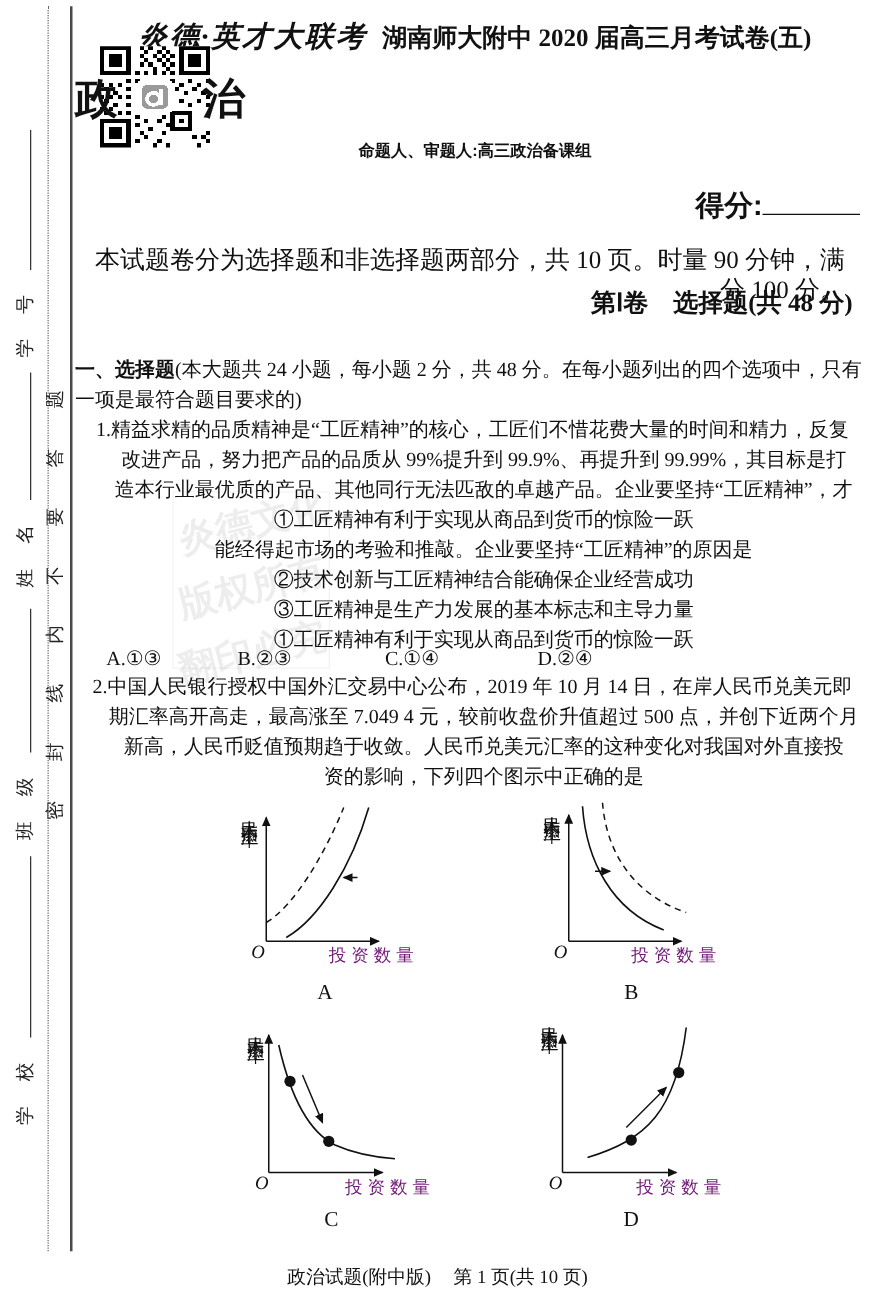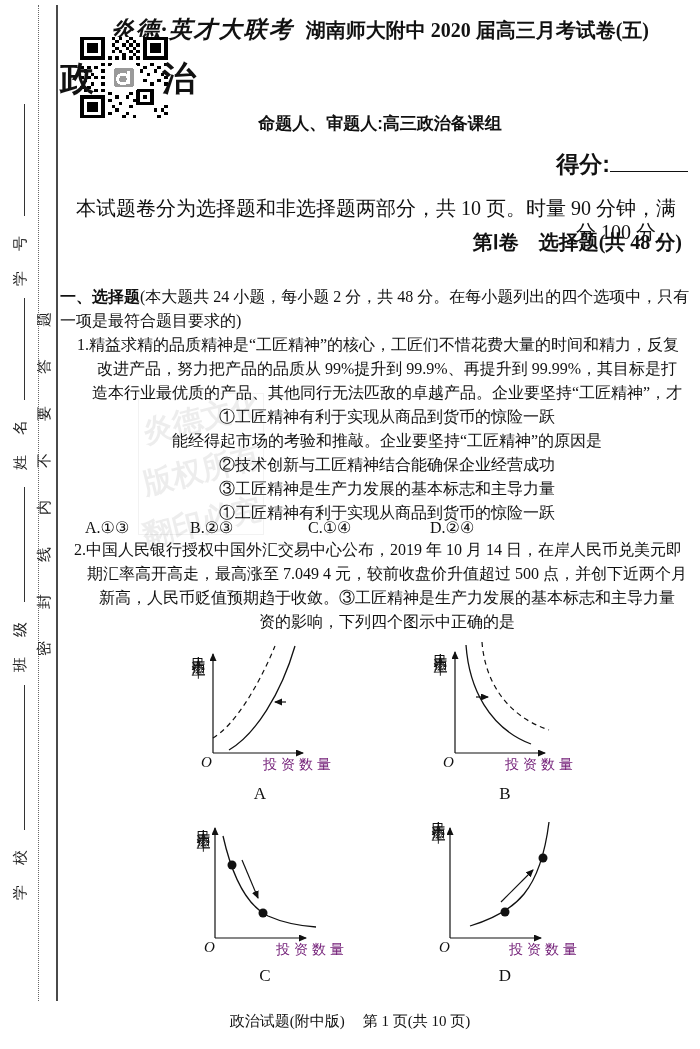--- a/index.html
+++ b/index.html
@@ -13,21 +13,21 @@
   .side-label .blank{display:inline-block;border-bottom:1px solid #333;height:14px;letter-spacing:0;}
   .seal{position:absolute;left:35px;top:656px;transform:rotate(-90deg);transform-origin:0 0;
         white-space:nowrap;font-size:15px;letter-spacing:32px;color:#222;}
   
   .hdr{position:absolute;left:35px;top:14px;width:690px;text-align:center;font-weight:bold;
        font-size:20px;white-space:nowrap;}
   .hdr .brand{font-size:23px;font-style:italic;letter-spacing:2px;margin-right:12px;}
   .qr{position:absolute;left:80px;top:37px;}
   .title{position:absolute;left:60px;top:56px;width:640px;
          font-size:34px;font-weight:bold;font-family:"Liberation Sans","DejaVu Sans",sans-serif;}
-  .setter{position:absolute;left:60px;top:112px;width:640px;text-align:center;font-size:17px;
+  .setter{position:absolute;left:60px;top:112px;width:640px;text-align:center;font-size:13px;
           font-weight:bold;font-family:"Liberation Sans","DejaVu Sans",sans-serif;}
   .score{position:absolute;top:149px;right:12px;font-size:23px;font-weight:bold;
          font-family:"Liberation Sans","DejaVu Sans",sans-serif;}
   .score-blank{display:inline-block;width:78px;height:16px;border-bottom:1.5px solid #111;}
   
   .note{position:absolute;left:42px;top:196px;width:634px;font-size:20px;line-height:24px;text-indent:34px;text-align:right;}
   .part{position:absolute;left:48px;top:229px;width:634px;text-align:right;font-size:20px;font-weight:bold;font-family:Liberation Serif, serif;}
   .intro{position:absolute;left:60px;top:285px;width:636px;font-size:16px;line-height:24px;}
   .q{position:absolute;left:60px;width:636px;font-size:16px;line-height:24px;text-align:center;}
   .q1{top:333px;}
@@ -132,21 +132,21 @@
     <div class="ln">③工匠精神是生产力发展的基本标志和主导力量</div>
     <div class="ln">①工匠精神有利于实现从商品到货币的惊险一跃</div>
   </div>
   <div class="opts">
     <span class="opt o-a">A.①③</span><span class="opt o-b">B.②③</span><span class="opt o-c">C.①④</span><span class="opt">D.②④</span>
   </div>
 
   <div class="q q2">
     <div class="ln first">2.中国人民银行授权中国外汇交易中心公布，2019 年 10 月 14 日，在岸人民币兑美元即</div>
     <div class="ln">期汇率高开高走，最高涨至 7.049 4 元，较前收盘价升值超过 500 点，并创下近两个月</div>
-    <div class="ln">新高，人民币贬值预期趋于收敛。③工匠精神是生产力发展的基本标志和主导力量</div>
+    <div class="ln">新高，人民币贬值预期趋于收敛。人民币兑美元汇率的这种变化对我国对外直接投</div>
     <div class="ln">资的影响，下列四个图示中正确的是</div>
   </div>
 
   <div class="graph gA">
     <svg width="240" height="170">
       <defs>
         <marker id="ah" markerWidth="9" markerHeight="8" refX="7" refY="3.5" orient="auto" markerUnits="userSpaceOnUse">
           <path d="M0,0 L8,3.5 L0,7 z" fill="#111"></path>
         </marker>
       </defs>

